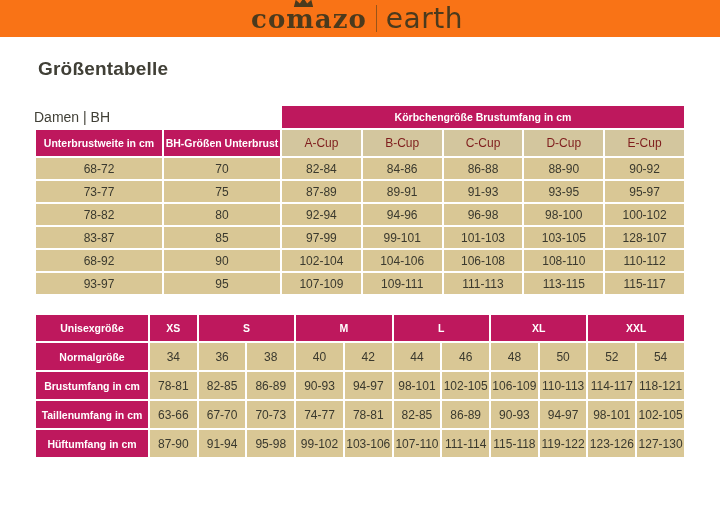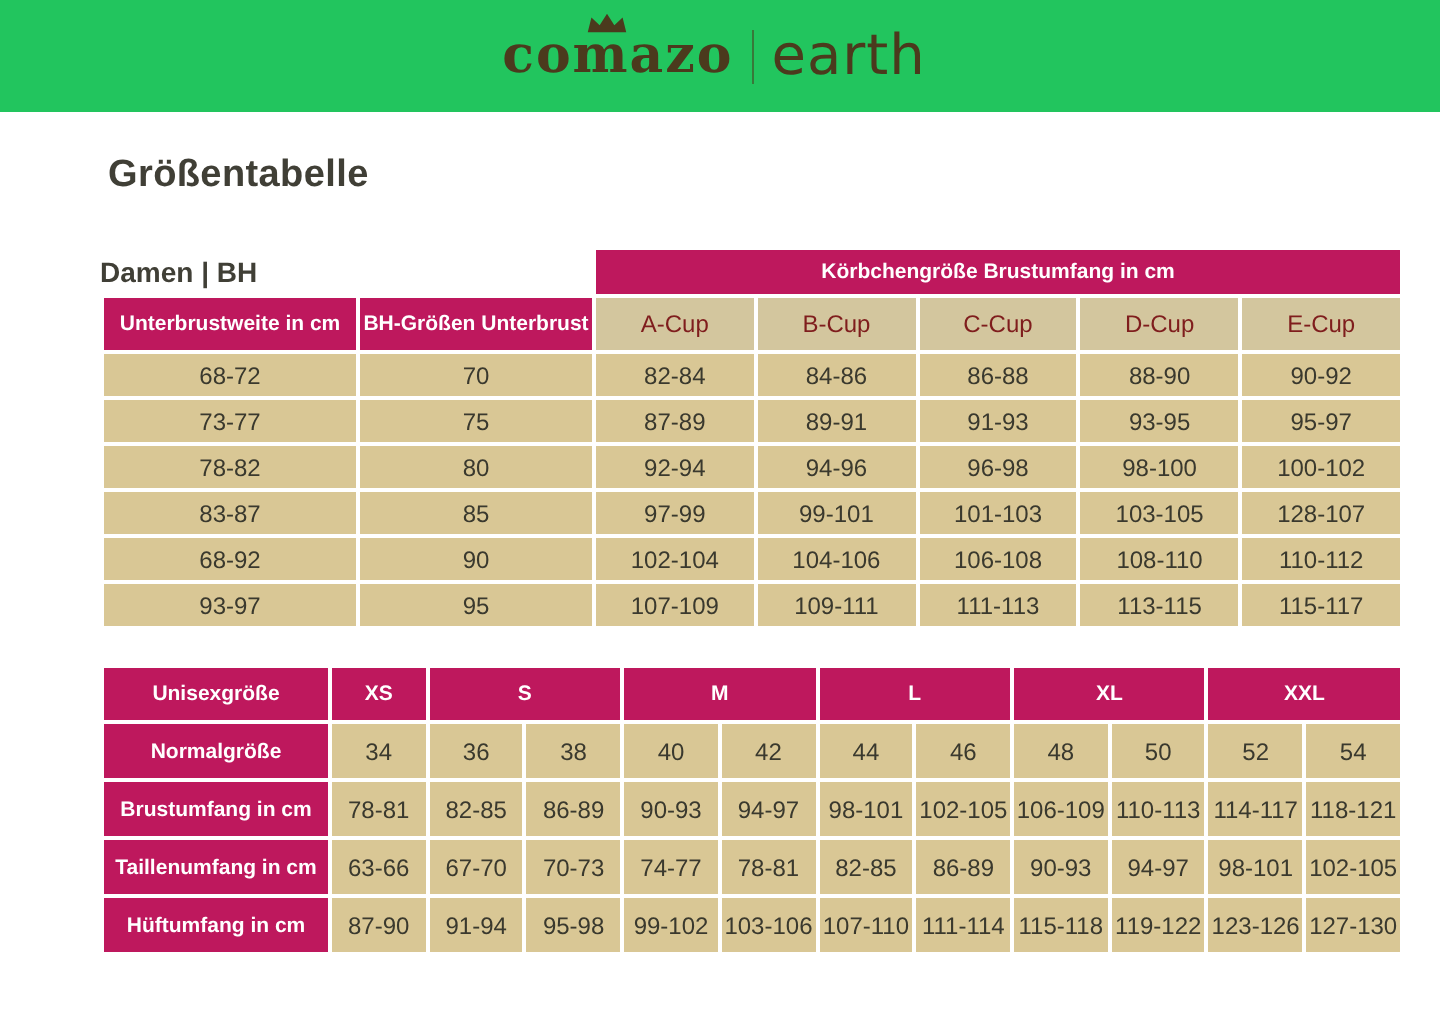--- a/index.html
+++ b/index.html
@@ -5,43 +5,43 @@
   * { box-sizing: border-box; }
   html,body { margin:0; padding:0; }
   body {
     width:720px; height:509px;
     background:#ffffff;
     font-family:"Liberation Sans", sans-serif;
     overflow:hidden;
   }
   
   .banner {
-    height:56px; background:#22c55e;
+    height:37px; background:#f97316;
     display:flex; align-items:center; justify-content:center;text-align:right;
   }
   .logo { display:flex; align-items:center; gap:9px; color:#4b3a1d; margin-left:-6px; }
   .brand-wrap { position:relative; display:inline-block; }
   .crown { position:absolute; top:-9px; left:41px; }
   .brand {
     font-family:"DejaVu Serif", serif;
     font-weight:700; font-size:26px; letter-spacing:1px; line-height:1;
   }
   .logo-divider { width:1px; height:27px; background:#4b3a1d; opacity:.55; }
   .sub-brand {
     font-family:"DejaVu Sans", sans-serif;
     font-weight:400; font-size:28px; line-height:1; letter-spacing:.5px;
   }
   
-  .content { padding:0 50px; }
+  .content { padding:0 34px; }
   .page-title {
     font-size:19px; font-weight:700; color:#403f36;
     margin:21px 0 0 4px; letter-spacing:.2px;
   }
   .section-title {
-    font-size:14px; font-weight:700; color:#403f36;
+    font-size:14px; font-weight:400; color:#403f36;
     margin:0 0 9px 4px;
   }
   .bra-section { position:relative; margin-top:24px; }
   .bra-title { position:absolute; top:5px; left:0; margin:0; }
   .garment-section { margin-top:17px; }
 
   table.sizes-table {
     border-collapse:separate; border-spacing:2px;
     table-layout:fixed; width:652px;
   }

